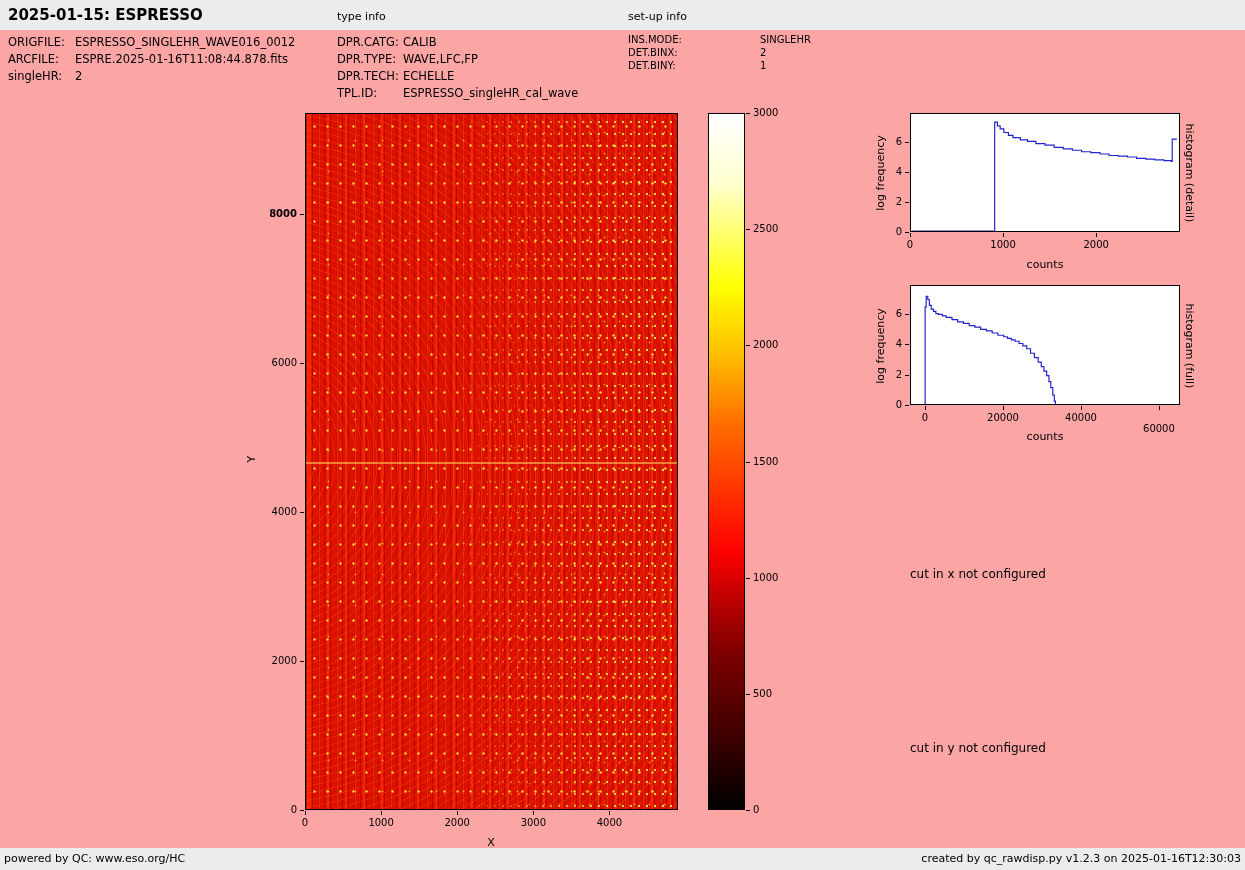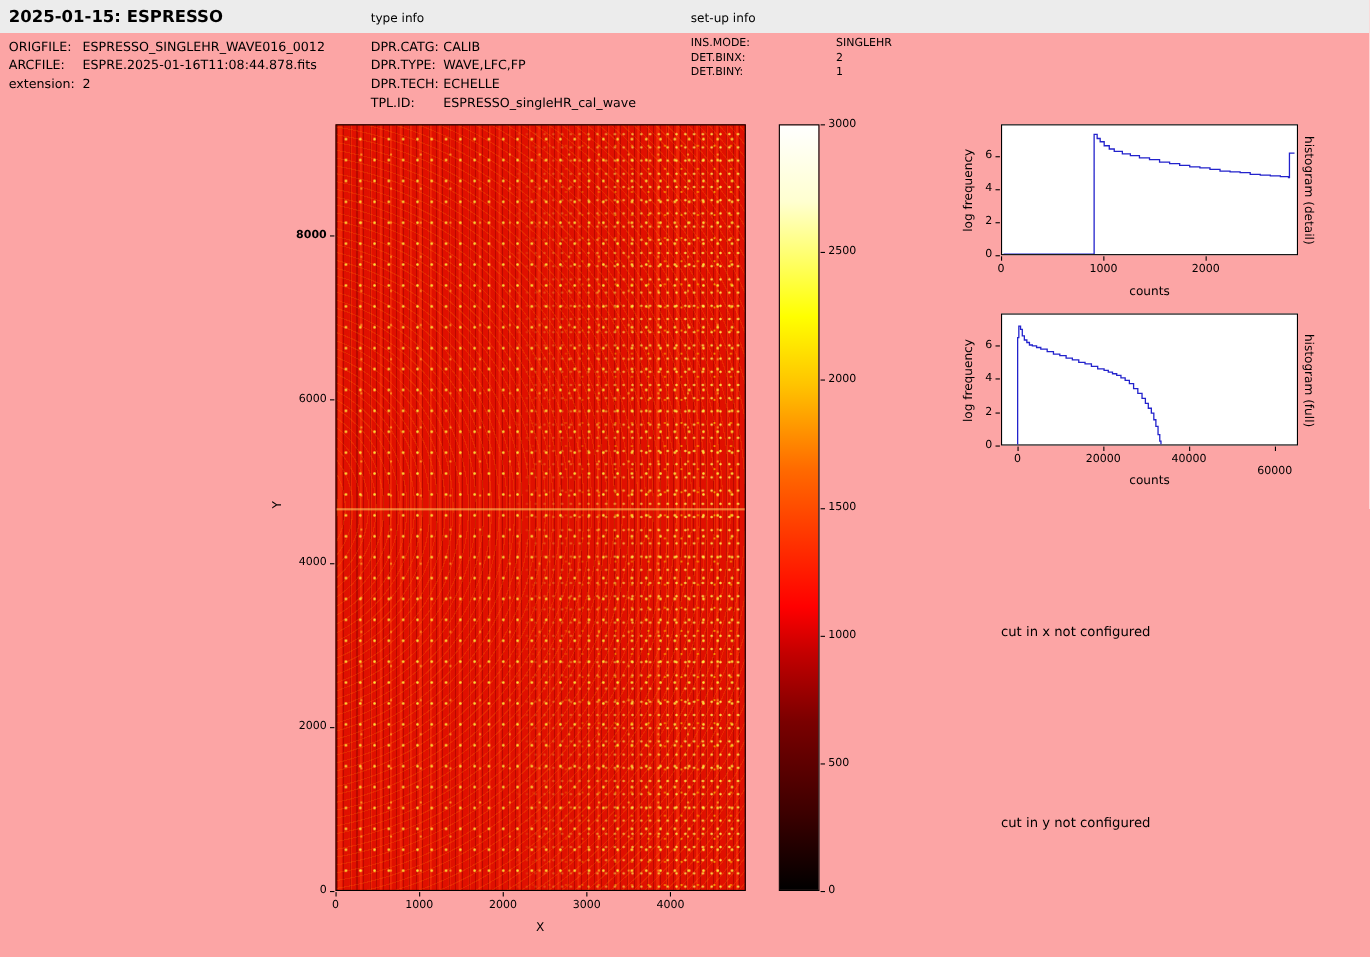--- a/index.html
+++ b/index.html
@@ -98,21 +98,21 @@
   <div class="meta" id="file-info">
     <div class="row">
       <span class="lbl">ORIGFILE:</span>
       <span class="val">ESPRESSO_SINGLEHR_WAVE016_0012</span>
     </div>
     <div class="row">
       <span class="lbl">ARCFILE:</span>
       <span class="val">ESPRE.2025-01-16T11:08:44.878.fits</span>
     </div>
     <div class="row">
-      <span class="lbl">extension:</span>
+      <span class="lbl">singleHR:</span>
       <span class="val">2</span>
     </div>
   </div>
 
   <div class="meta" id="type-info">
     <div class="row">
       <span class="lbl">DPR.CATG:</span>
       <span class="val">CALIB</span>
     </div>
     <div class="row">
@@ -163,20 +163,24 @@
   <svg class="hist-svg" id="hist-full-svg" viewBox="0 0 270 120">
       <polyline points="12.7,120.0 13.1,120.0 13.1,21.3 14.2,21.3 14.2,10.6 15.8,10.6 15.8,13.7 17.4,13.7 17.4,19.7 19.3,19.7 19.3,23.5 21.6,23.5 21.6,25.8 24.0,25.8 24.0,28.1 26.7,28.1 26.7,28.9 30.6,28.9 30.6,30.4 34.5,30.4 34.5,31.9 40.4,31.9 40.4,34.2 46.2,34.2 46.2,36.5 52.1,36.5 52.1,38.0 57.9,38.0 57.9,40.3 63.7,40.3 63.7,41.8 69.6,41.8 69.6,44.1 75.4,44.1 75.4,45.6 81.3,45.6 81.3,47.8 87.1,47.8 87.1,50.1 93.0,50.1 93.0,51.6 96.9,51.6 96.9,53.2 100.8,53.2 100.8,54.7 104.7,54.7 104.7,56.2 108.6,56.2 108.6,58.5 112.5,58.5 112.5,60.8 116.4,60.8 116.4,63.8 120.3,63.8 120.3,68.4 124.2,68.4 124.2,72.9 128.1,72.9 128.1,77.5 131.2,77.5 131.2,82.0 133.9,82.0 133.9,86.6 136.7,86.6 136.7,91.1 139.0,91.1 139.0,97.2 140.9,97.2 140.9,103.3 142.9,103.3 142.9,110.9 144.5,110.9 144.5,117.0 145.6,117.0 145.6,120.0" fill="none" stroke="#2222cc" stroke-width="1.2"></polyline>
     </svg>
   <div class="axis-label vlabel" id="hf-ylabel">log frequency</div>
   <div class="axis-label rlabel" id="hf-rlabel">histogram (full)</div>
   <div class="axis-label" id="hf-xlabel">counts</div>
 
   <div class="annotation" id="cut-x-note">cut in x not configured</div>
   <div class="annotation" id="cut-y-note">cut in y not configured</div>
 
+  <div class="footer">
+    <div class="left">powered by QC: www.eso.org/HC</div>
+    <div class="right">created by qc_rawdisp.py v1.2.3 on 2025-01-16T12:30:03</div>
+  </div>
 
 <div class="tickmark" style="left: 305px; top: 811px; width: 1px; height: 4px;"></div>
     <div class="ticklabel center" style="left: 275px; top: 816px; width: 60px;">0</div>
     <div class="tickmark" style="left: 381.122px; top: 811px; width: 1px; height: 4px;"></div>
     <div class="ticklabel center" style="left: 351.122px; top: 816px; width: 60px;">1000</div>
     <div class="tickmark" style="left: 457.245px; top: 811px; width: 1px; height: 4px;"></div>
     <div class="ticklabel center" style="left: 427.245px; top: 816px; width: 60px;">2000</div>
     <div class="tickmark" style="left: 533.367px; top: 811px; width: 1px; height: 4px;"></div>
     <div class="ticklabel center" style="left: 503.367px; top: 816px; width: 60px;">3000</div>
     <div class="tickmark" style="left: 609.49px; top: 811px; width: 1px; height: 4px;"></div>

